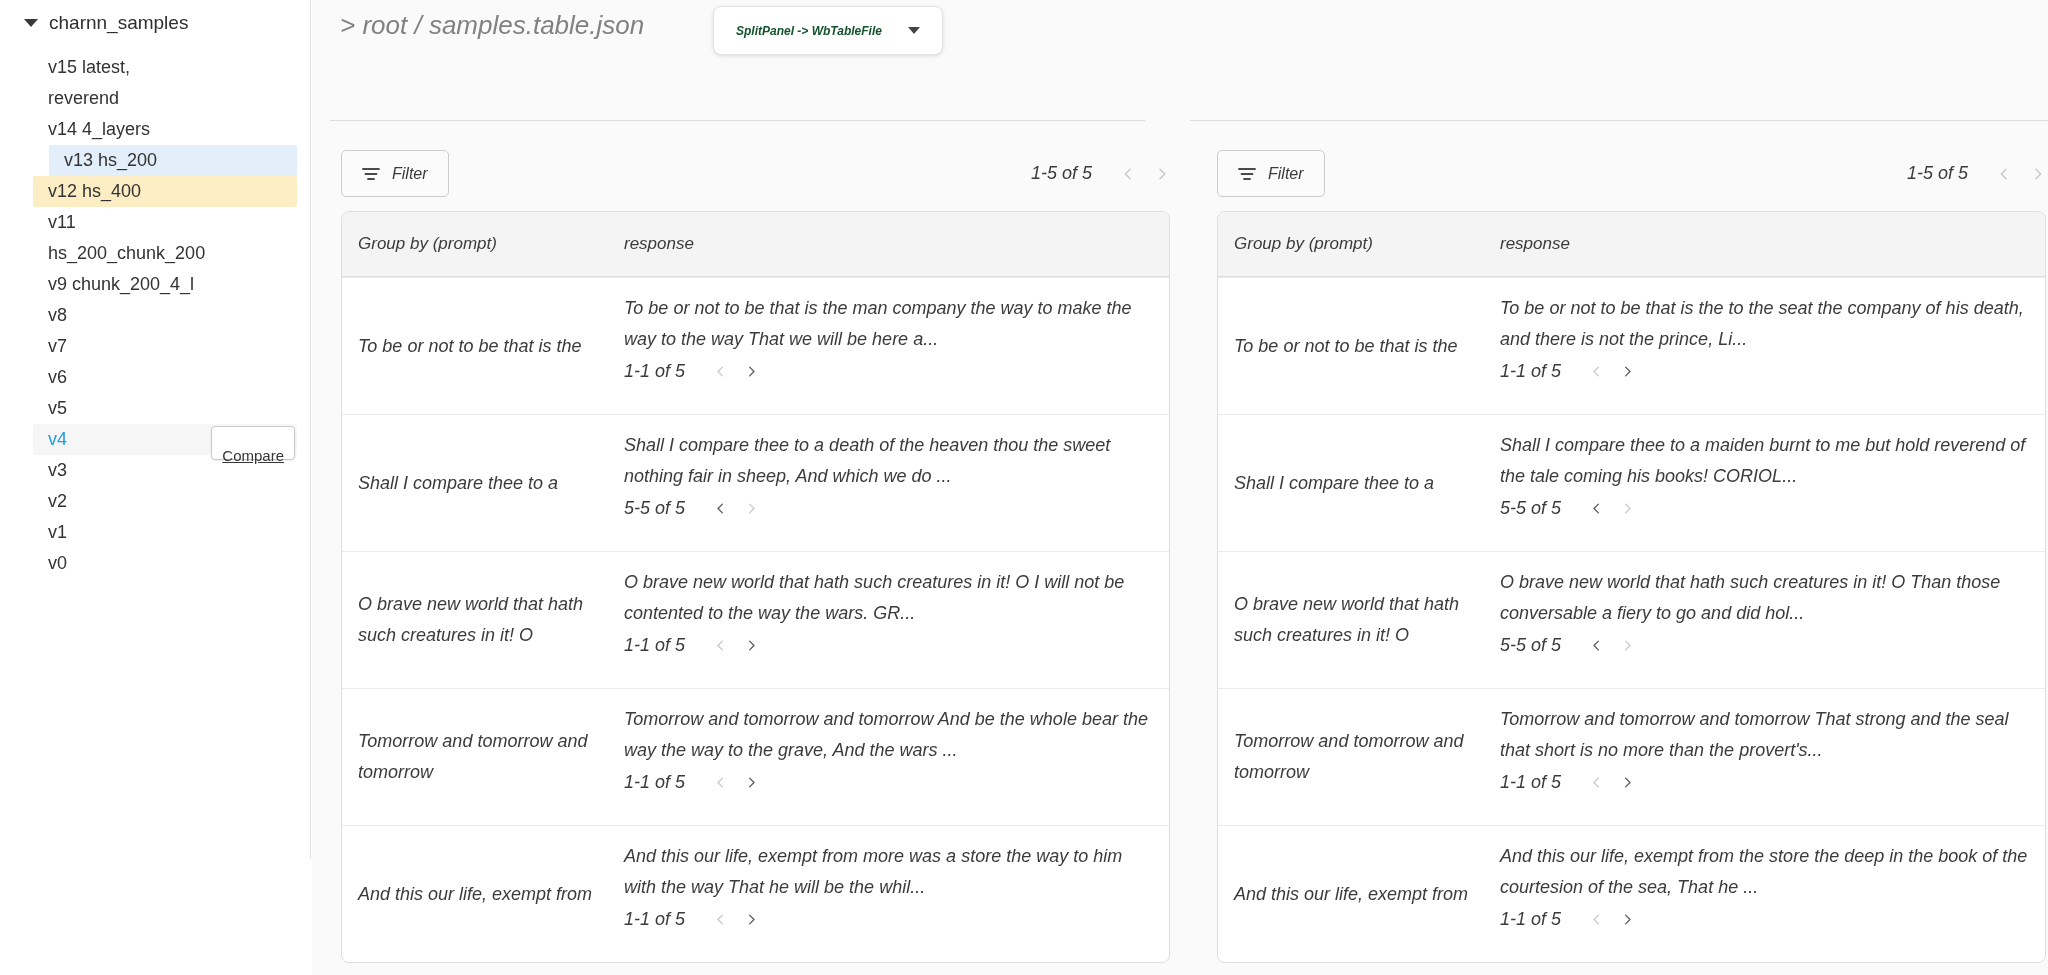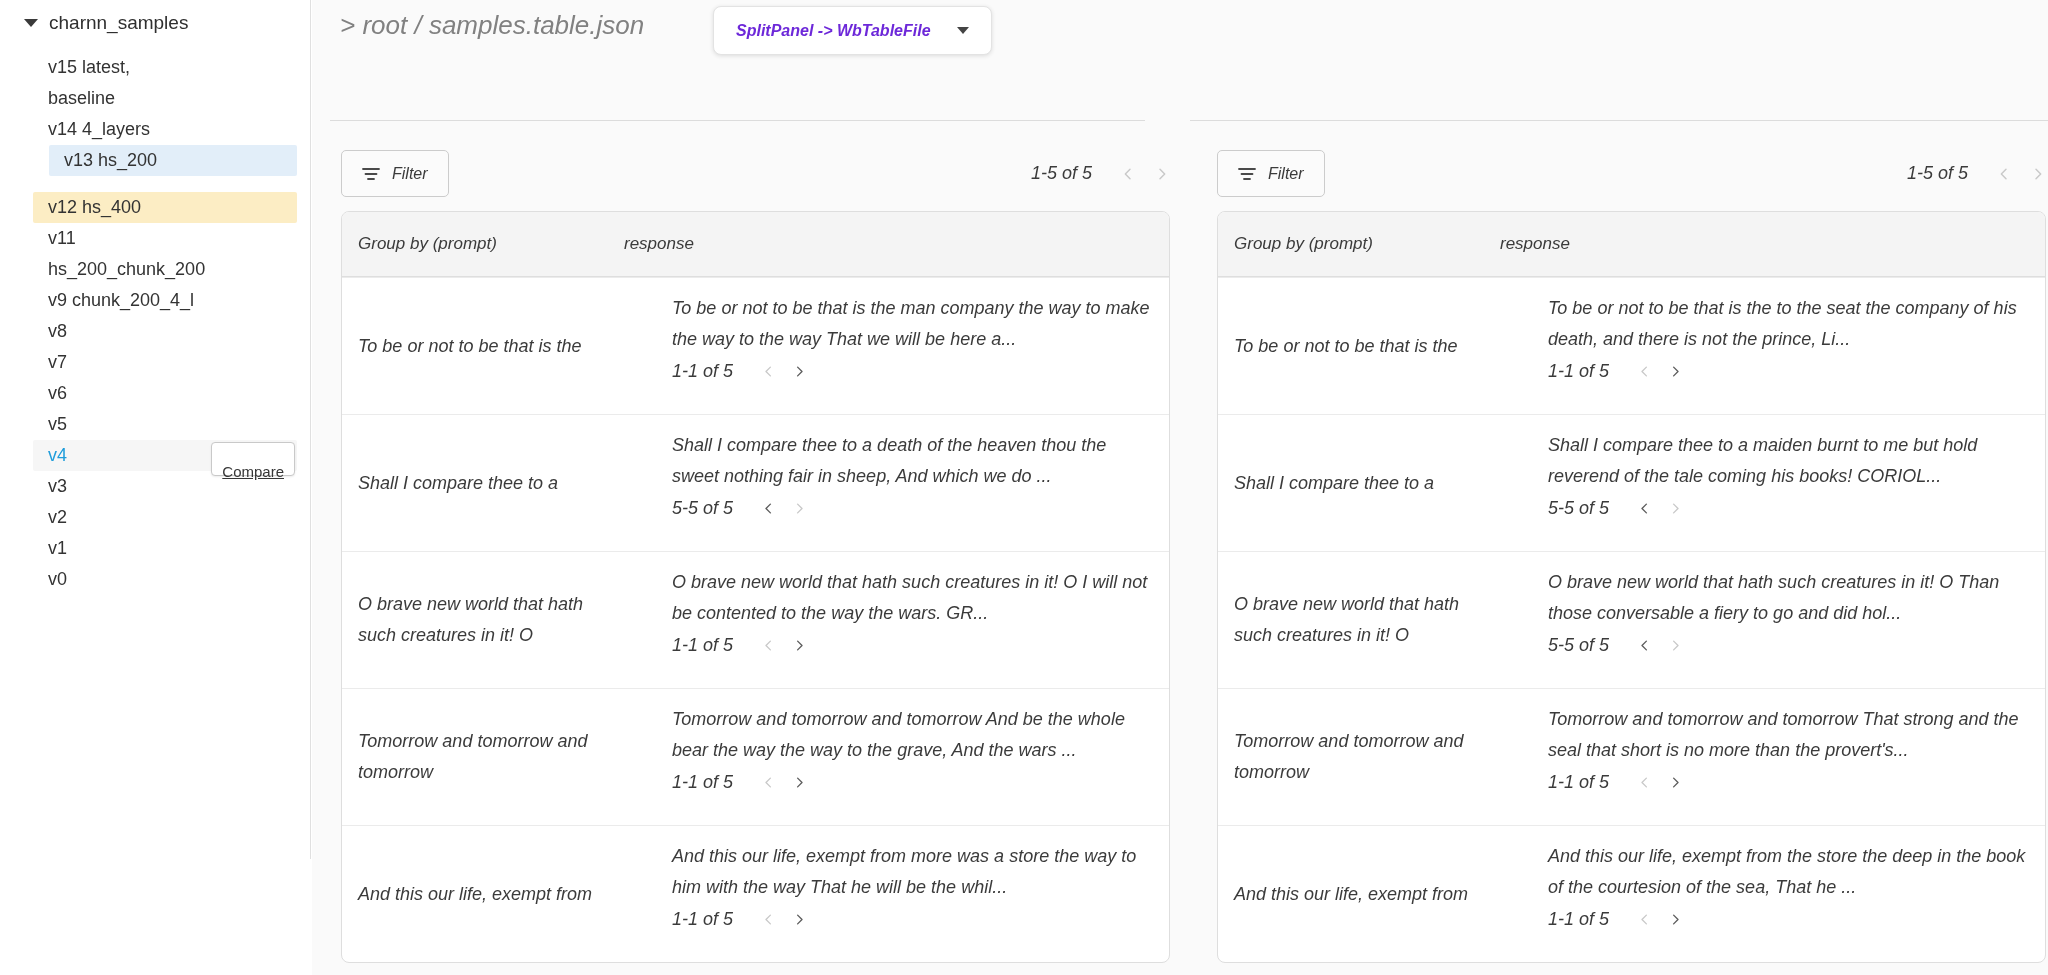--- a/index.html
+++ b/index.html
@@ -10,35 +10,35 @@
   .sidebar { position:absolute; left:0; top:0; width:311px; height:859px;
              background:#ffffff; border-right:1px solid #e0e0e0; }
   .artifact-title { position:absolute; left:24px; top:12px; display:flex; align-items:center;
                     font-size:19px; color:#2f2f2f; }
   .tri-down { width:0; height:0; border-left:7px solid transparent; border-right:7px solid transparent;
               border-top:8px solid #3a3a3a; margin-right:11px; cursor:pointer; }
   .ver-list { position:absolute; left:33px; top:52px; width:264px; }
   .ver-item { height:31px; line-height:31px; padding-left:15px; font-size:18px; color:#333333;
               border-radius:2px; position:relative; cursor:pointer; white-space:nowrap; }
   .ver-item.hl-blue   { background:#e2eef9;margin-left:16px; }
-  .ver-item.hl-yellow { background:#fcedc4;margin-top:16px; }
+  .ver-item.hl-yellow { background:#fcedc4; }
   .ver-item.hovered   { background:#f6f6f6; }
   .ver-item.selected  { color:#1f9ddb; }
   .compare-btn { position:absolute; right:2px; top:2px; height:27px; line-height:25px;
                  padding:16px 10px; font-size:15px; color:#363636; background:#ffffff;
                  border:1px solid #c9c9c9; border-radius:4px; box-shadow:0 1px 2px rgba(0,0,0,.08);
                  cursor:pointer;text-decoration:underline; }
 
   
   .main { position:absolute; left:312px; top:0; width:1736px; height:975px; background:#fafafa;font-style:italic; }
   .breadcrumb { position:absolute; left:28px; top:10px; font-size:26px; color:#818181; cursor:pointer; }
   .panel-selector { position:absolute; left:401px; top:6px; height:49px; display:flex; align-items:center;
                     padding:0 22px; background:#ffffff; border:1px solid #e3e3e3; border-radius:8px;
                     box-shadow:0 1px 4px rgba(0,0,0,.12); cursor:pointer; }
-  .panel-selector .lbl { font-size:16px; font-weight:600; color:#6d28d9; }
+  .panel-selector .lbl { font-size:12px; font-weight:600; color:#14532d; }
   .caret-down { width:0; height:0; border-left:6px solid transparent; border-right:6px solid transparent;
                 border-top:7px solid #444444; margin-left:26px; }
   .hr { position:absolute; top:120px; height:1px; background:#dcdcdc; }
   .hr.left  { left:18px;  width:815px; }
   .hr.right { left:878px; width:858px; }
 
   
   .panel { position:absolute; top:150px; width:829px; }
   .panel.p-left  { left:29px; }
   .panel.p-right { left:905px; }
@@ -59,21 +59,21 @@
   .tbl { margin-top:14px; background:#ffffff; border:1px solid #dedede; border-radius:8px;
          overflow:hidden; }
   .thead { display:flex; align-items:center; height:65px; background:#f4f4f4;
            border-bottom:1px solid #dedede; font-size:17px; color:#3b3b3b; }
   .th1 { width:282px; padding-left:16px; cursor:pointer; }
   .th2 { flex:1; cursor:pointer; }
   .trow { display:flex; height:137px; border-top:1px solid #ebebeb; }
   .trow:first-of-type { border-top:none; }
   .cell.prompt { width:282px; padding:0 16px; display:flex; align-items:center;
                  font-size:18px; line-height:31px; color:#3b3b3b; }
-  .cell.resp { flex:1; padding:15px 14px 0 0;margin-left:48px; }
+  .cell.resp { flex:1; padding:15px 14px 0 0; }
   .resp-text { font-size:18px; line-height:31px; color:#3b3b3b; }
   .cell-pg { margin-top:6px; display:flex; align-items:center; font-size:18px; color:#3b3b3b; }
   .cell-pg .chev.first { margin-left:28px; }
   .cell-pg .chev + .chev { margin-left:16px; }
 </style>
 </head>
 <body>
 
 <svg width="0" height="0" style="position:absolute">
   <defs>
@@ -86,21 +86,21 @@
   </defs>
 </svg>
 
 <div class="sidebar">
   <div class="artifact-title">
     <span class="tri-down"></span>
     <span>charnn_samples</span>
   </div>
   <div class="ver-list">
     <div class="ver-item">v15 latest,</div>
-    <div class="ver-item">baseline</div>
+    <div class="ver-item">reverend</div>
     <div class="ver-item">v14 4_layers</div>
     <div class="ver-item hl-blue">v13 hs_200</div>
     <div class="ver-item hl-yellow">v12 hs_400</div>
     <div class="ver-item">v11</div>
     <div class="ver-item">hs_200_chunk_200</div>
     <div class="ver-item">v9 chunk_200_4_l</div>
     <div class="ver-item">v8</div>
     <div class="ver-item">v7</div>
     <div class="ver-item">v6</div>
     <div class="ver-item">v5</div>

